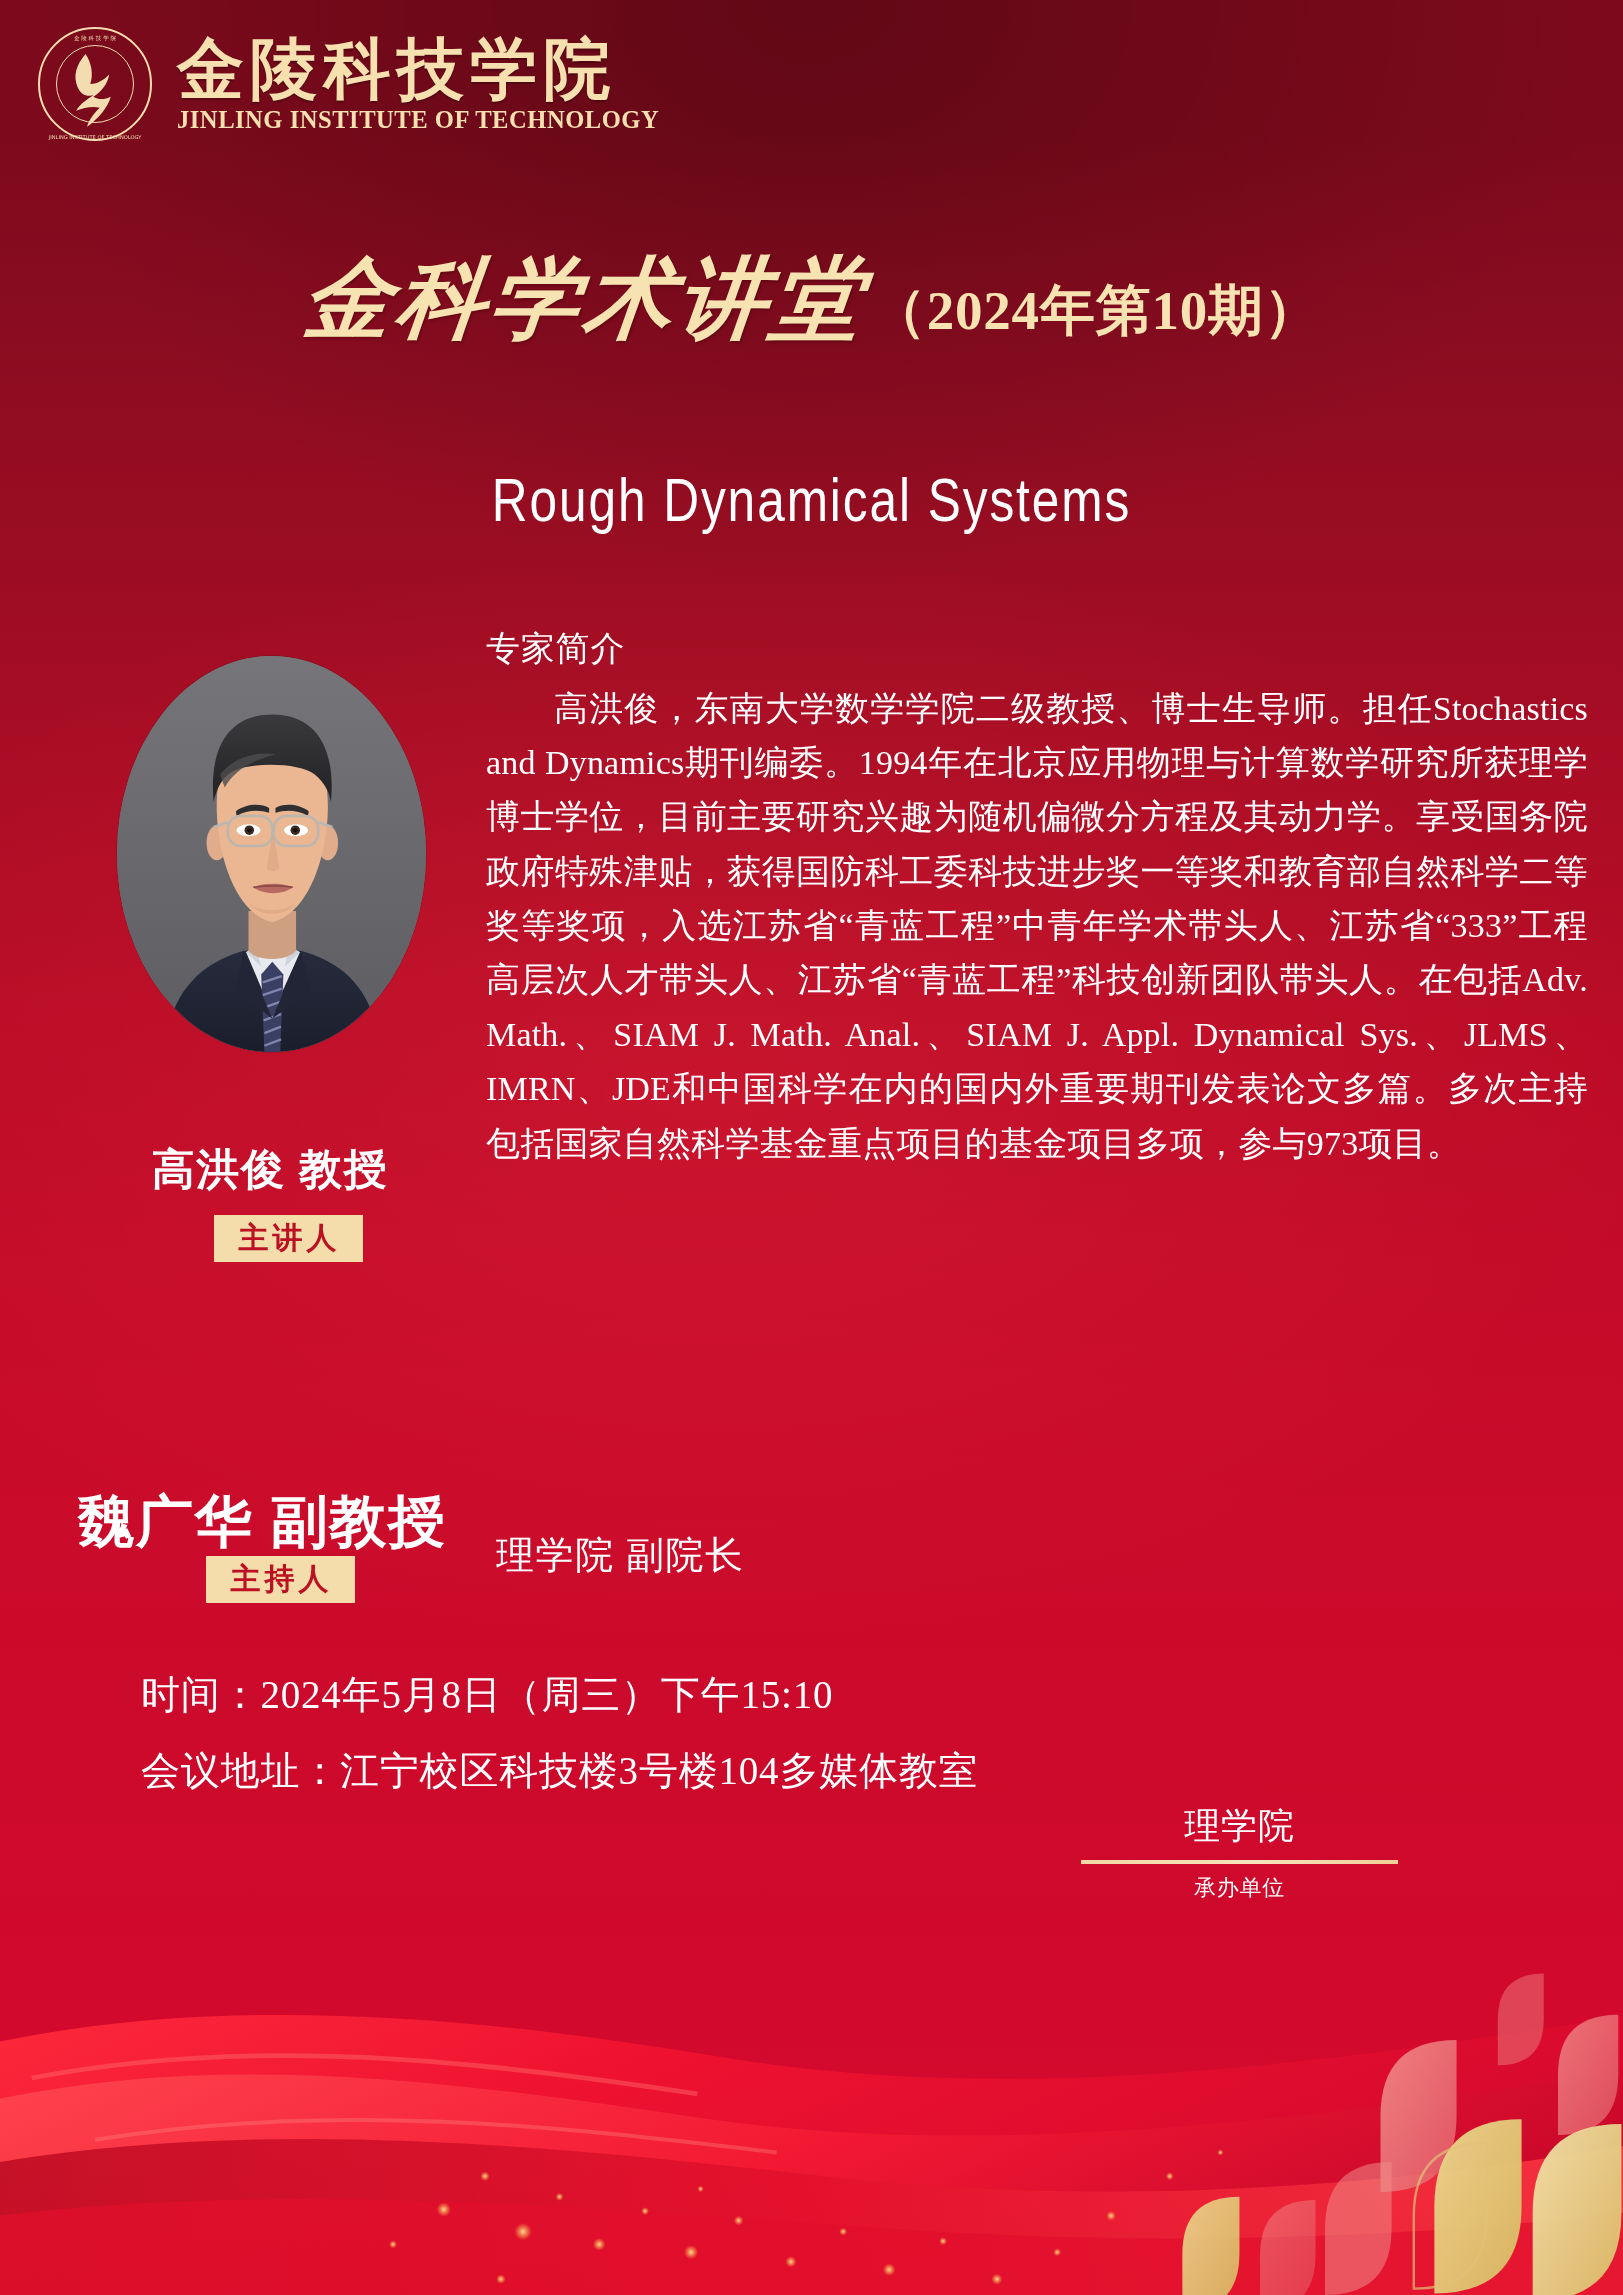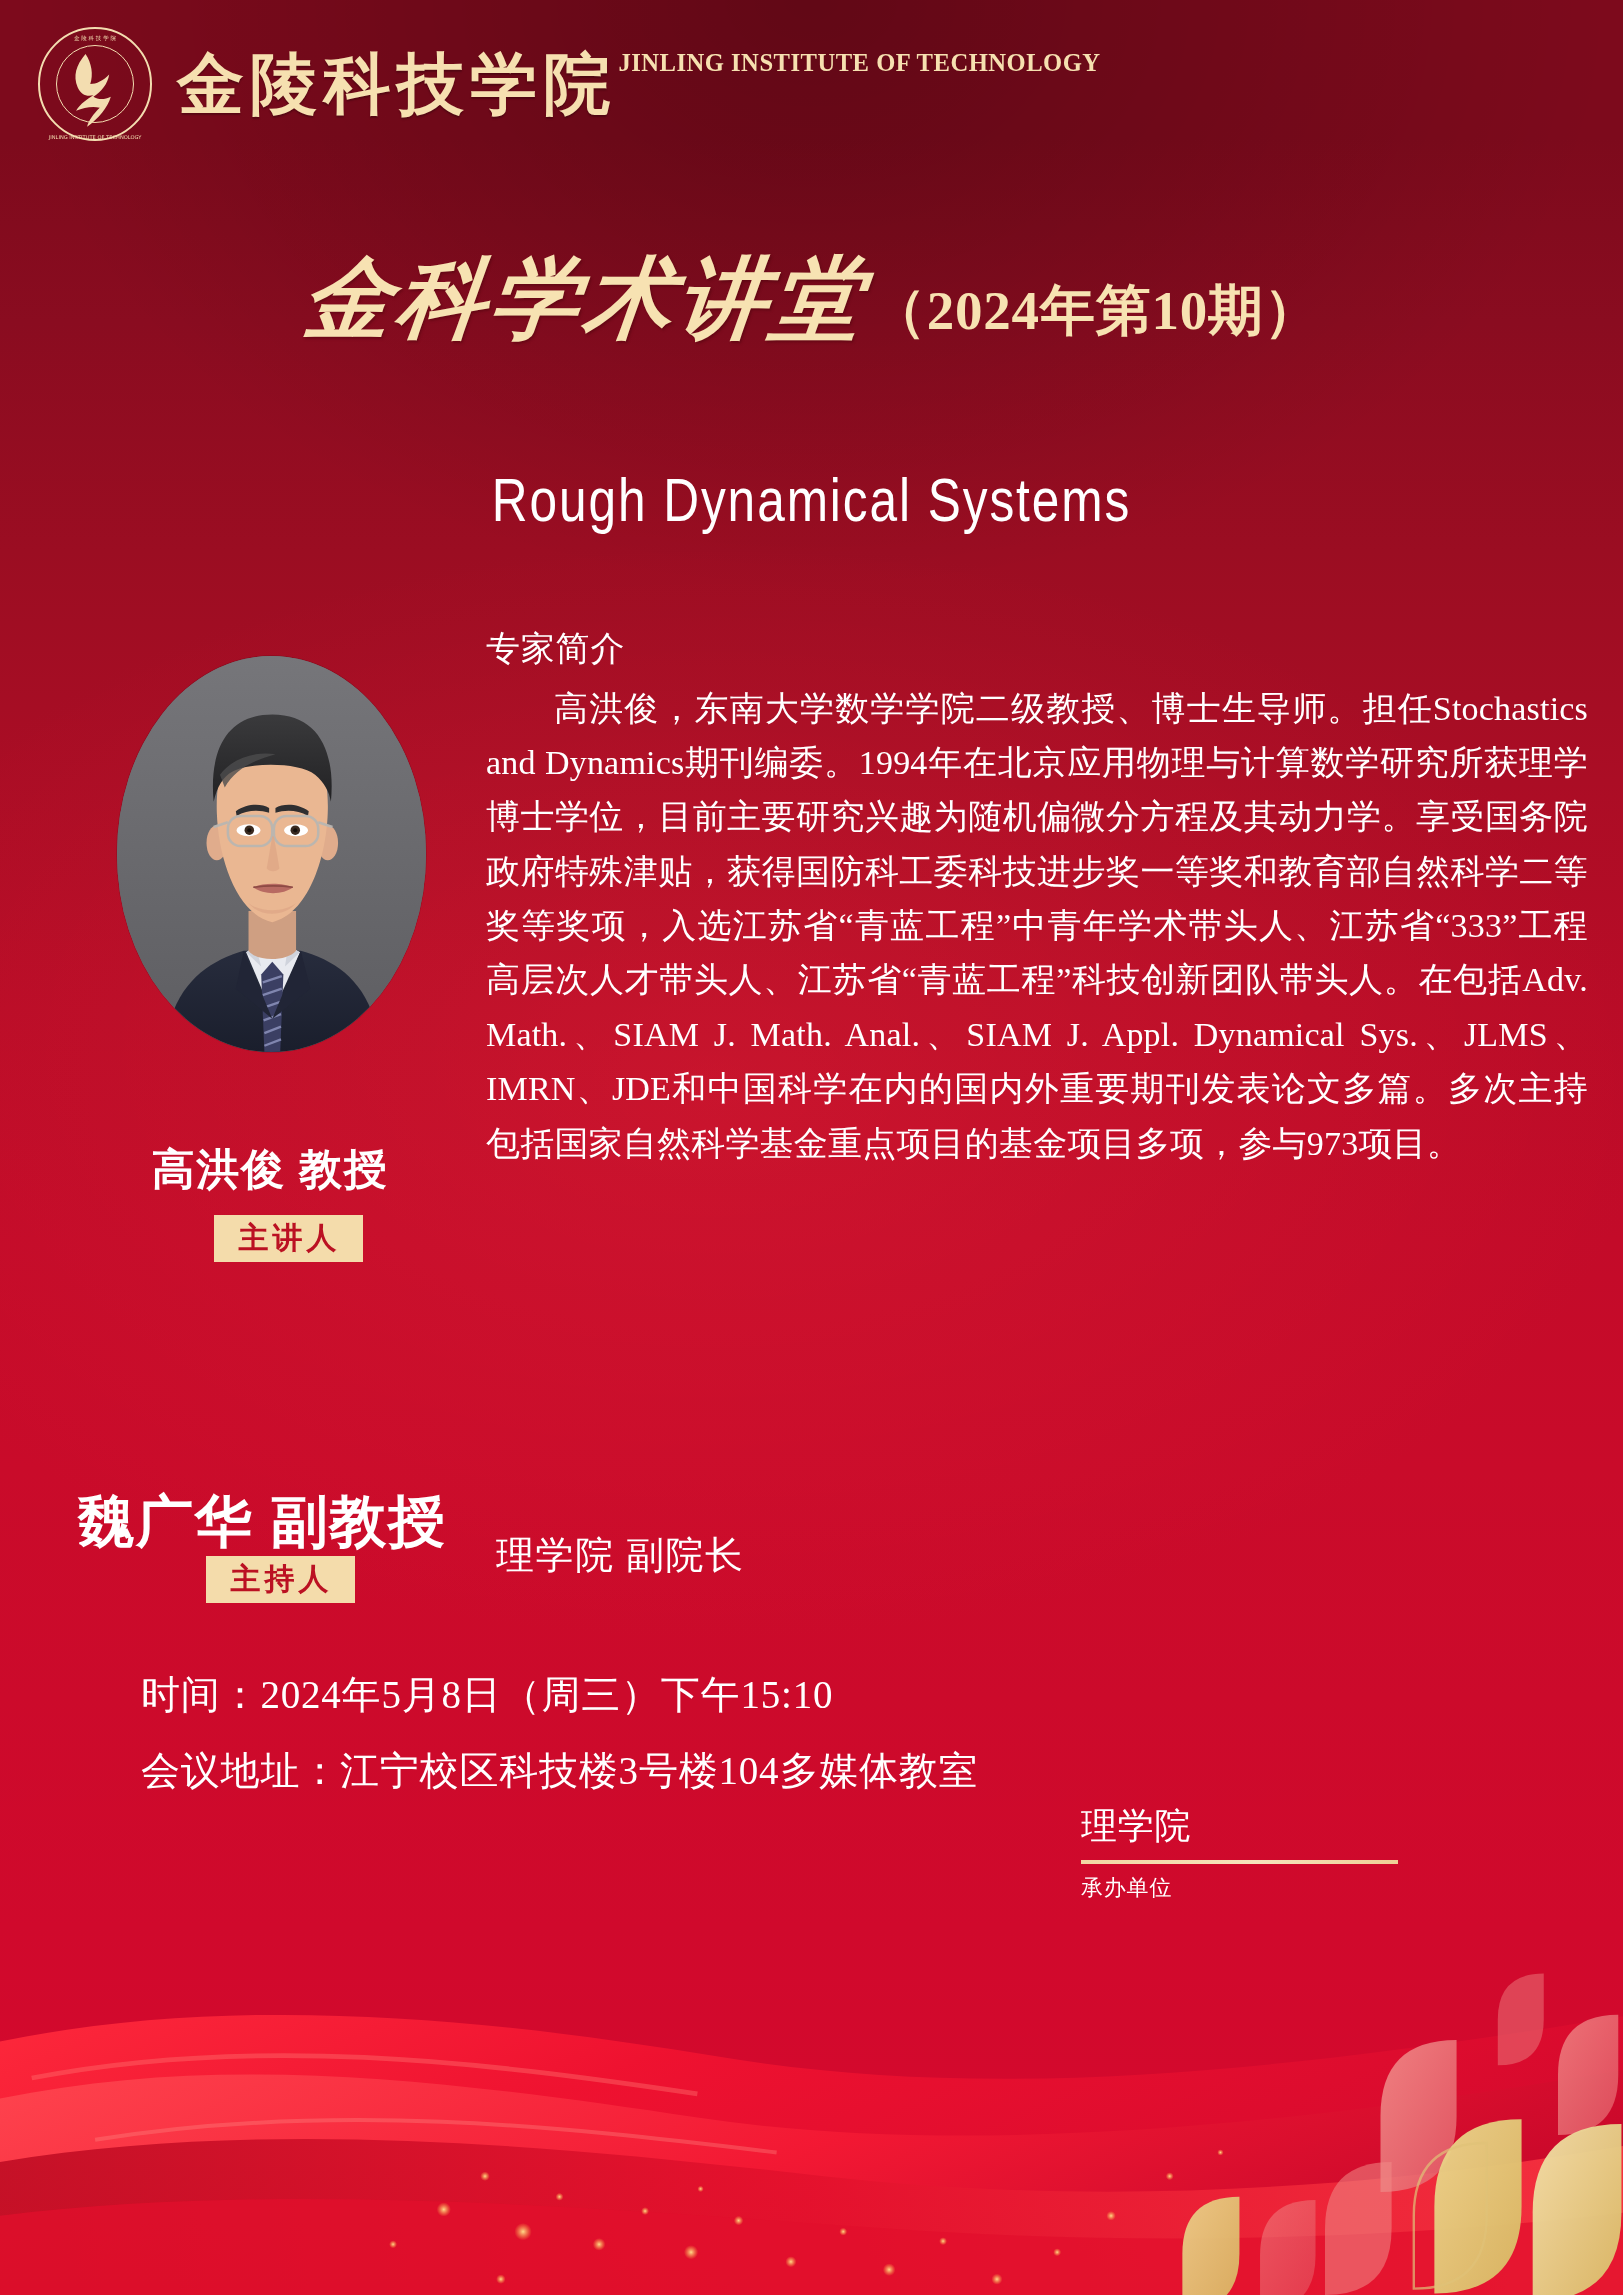--- a/index.html
+++ b/index.html
@@ -66,21 +66,21 @@
   .logo-seal .ring-inner {
     position: absolute;
     border-radius: 50%;
     border: 2.4px solid #f3ddb0;
   }
   .logo-seal .ring-outer { inset: 3.2px; }
   .logo-seal .ring-inner { inset: 20.6px; border-width: 1.6px; }
   .logo-seal .seal-svg { position: absolute; inset: 0; }
   .logo-word {
     display: flex;
-    flex-direction: row;
+    flex-direction: column;
     gap: 1.6px;
   }
   .logo-cn {
     font-family: "Liberation Serif", "DejaVu Serif", serif;
     font-size: 67px;
     font-weight: 700;
     letter-spacing: 6.3px;
     color: #f6e0b0;
     line-height: 1.05;
     text-shadow: 0 1.6px 1.6px rgba(0,0,0,0.25);
@@ -260,21 +260,21 @@
     margin-bottom: 22px;
     white-space: nowrap;
   }
 
   
   .org {
     position: absolute;
     bottom: 392px;
   }
   .org-left  { left: 140px; width: 507px; text-align: left; }
-  .org-right { left: 1081px; width: 317px; text-align: left; }
+  .org-right { left: 1081px; width: 317px; text-align: center; }
 
   .org-name {
     font-family: "Liberation Sans", "DejaVu Sans", sans-serif;
     font-size: 36px;
     font-weight: 700;
     color: #ffffff;
     letter-spacing: 0.8px;
     line-height: 1.2;
     white-space: nowrap;
   }

